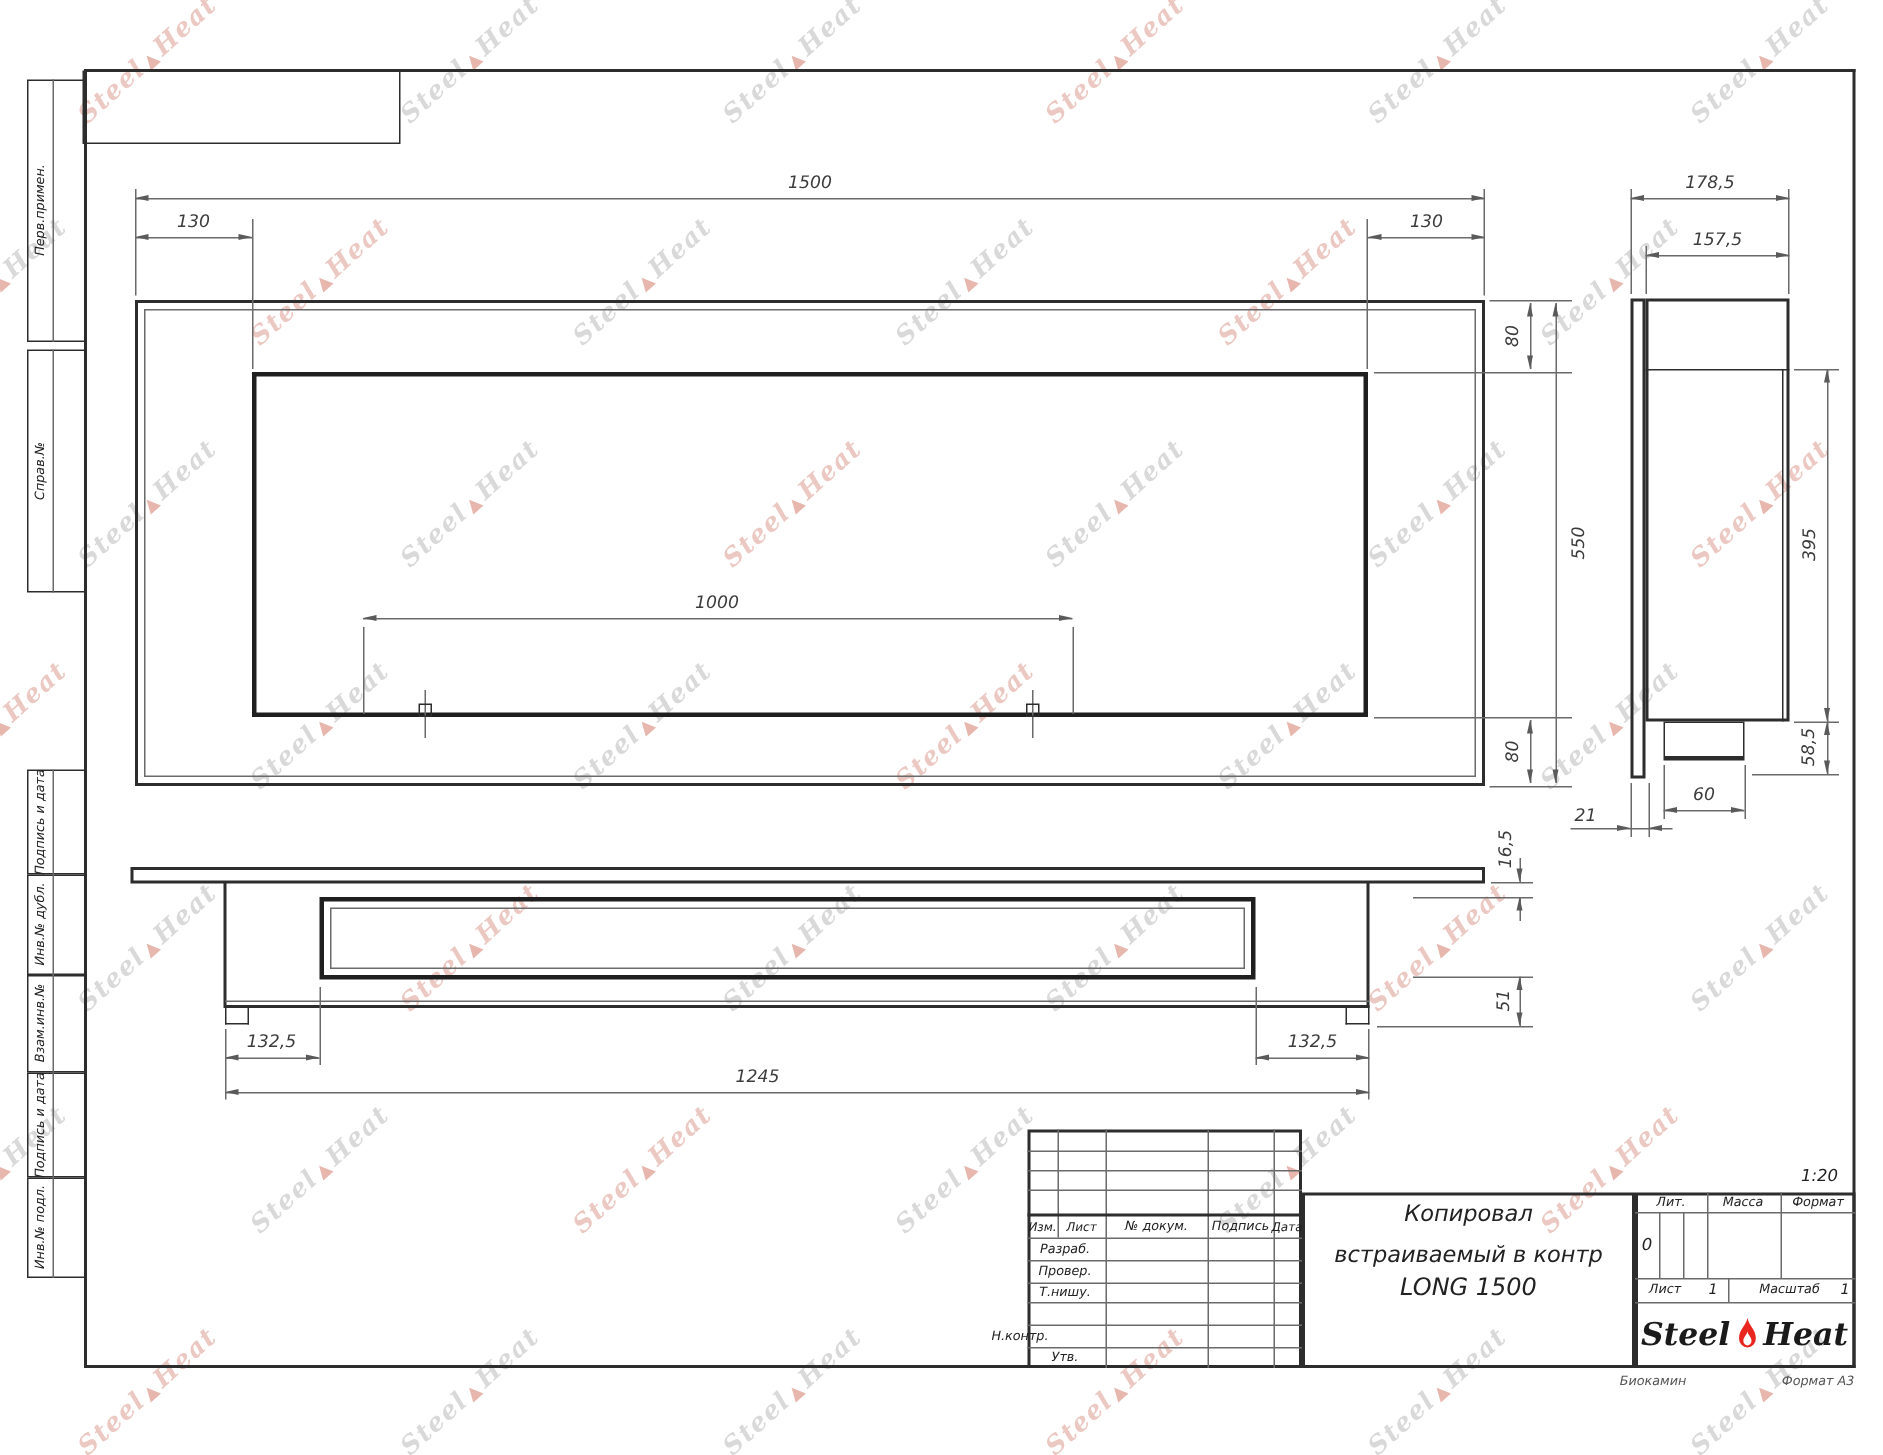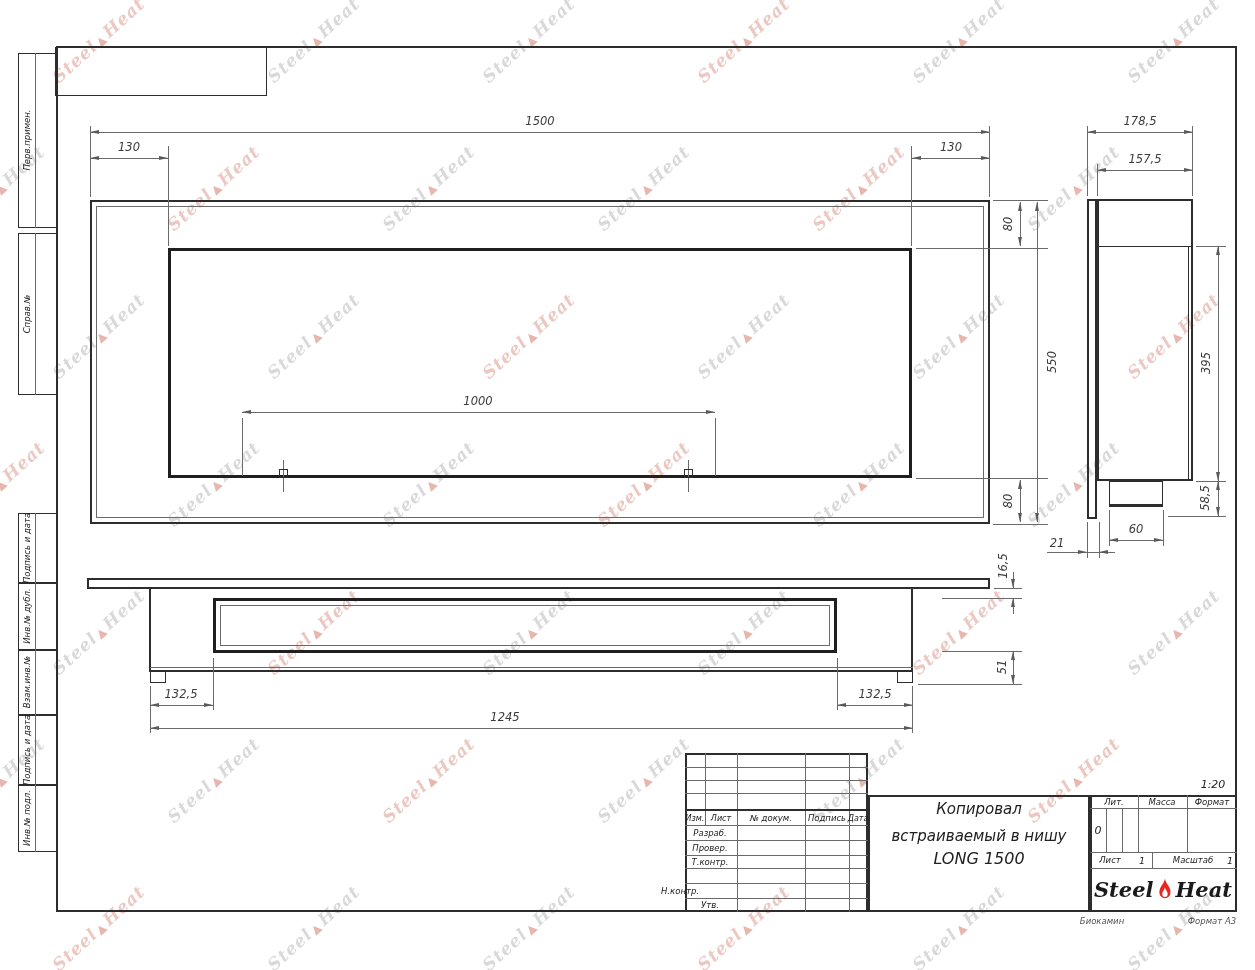--- a/index.html
+++ b/index.html
@@ -305,26 +305,26 @@
       <div class="hl" style="left:685px;top:898px;width:183px"></div>
 
       <div class="lbl" style="left:695px;top:818px;font-size:8px">Изм.</div>
       <div class="lbl" style="left:721px;top:818px;font-size:8px">Лист</div>
       <div class="lbl" style="left:771px;top:818px">№ докум.</div>
       <div class="lbl" style="left:827px;top:818px">Подпись</div>
       <div class="lbl" style="left:858px;top:818px;font-size:8px">Дата</div>
 
       <div class="lbl" style="left:710px;top:833px">Разраб.</div>
       <div class="lbl" style="left:710px;top:848px">Провер.</div>
-      <div class="lbl" style="left:710px;top:862px">Т.контр.</div>
+      <div class="lbl" style="left:710px;top:862px">Т.нишу.</div>
       <div class="lbl" style="left:680px;top:891px">Н.контр.</div>
       <div class="lbl" style="left:710px;top:905px">Утв.</div>
 
       <div class="lbl big" style="left:979px;top:809px">Копировал</div>
-      <div class="lbl big" style="left:979px;top:836px">встраиваемый в нишу</div>
+      <div class="lbl big" style="left:979px;top:836px">встраиваемый в контр</div>
       <div class="lbl big" style="left:979px;top:858px;font-size:16px">LONG 1500</div>
 
       <div class="hl" style="left:1090px;top:808px;width:147px"></div>
       <div class="hl" style="left:1090px;top:852px;width:147px"></div>
       <div class="hl" style="left:1090px;top:868px;width:147px"></div>
       <div class="vl" style="left:1138px;top:795px;height:57px"></div>
       <div class="vl" style="left:1187px;top:795px;height:57px"></div>
       <div class="vl" style="left:1106px;top:808px;height:44px"></div>
       <div class="vl" style="left:1122px;top:808px;height:44px"></div>
       <div class="vl" style="left:1152px;top:852px;height:16px"></div>

